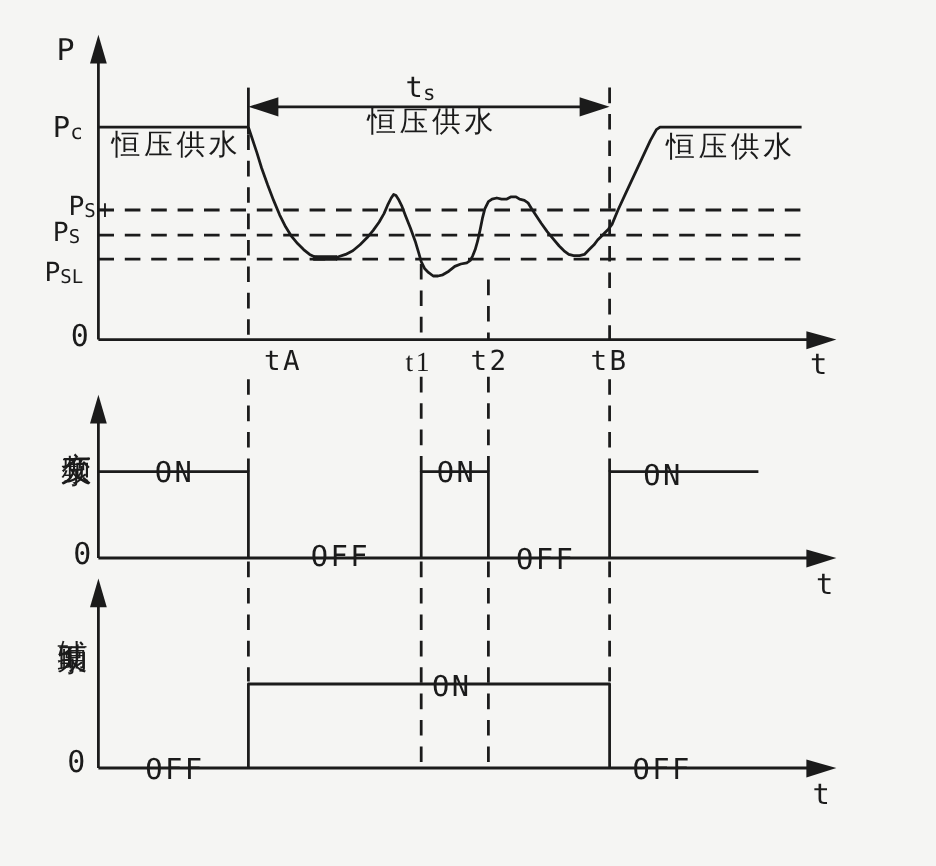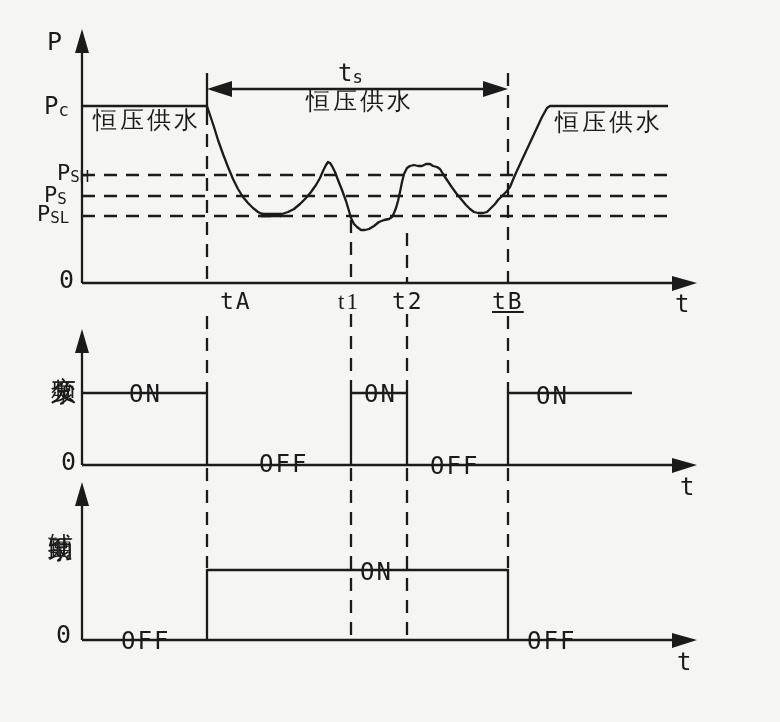--- a/index.html
+++ b/index.html
@@ -56,30 +56,30 @@
     <path class="head" d="M82 482 L75 506 L89 506 Z"></path>
     <path class="stroke" d="M82 640 H676"></path>
     <path class="head" d="M697 640 L672 633 L672 648 Z"></path>
     <path class="stroke" d="M207 640 V570 H508 V640"></path>
   </svg>
 
   <div class="lbl" style="left:47px;top:29px;font-size:25px;">P</div>
   <div class="lbl" style="left:44px;top:94px;font-size:24px;"><span>P</span><span class="sub">c</span></div>
   <div class="lbl" style="left:37px;top:162px;font-size:22px;margin-left:20px;"><span>P</span><span class="sub">SH</span></div>
   <div class="lbl" style="left:44px;top:184px;font-size:22px;"><span>P</span><span class="sub">S</span></div>
-  <div class="lbl" style="left:37px;top:203px;font-size:22px;"><span>P</span><span class="sub">SL</span></div>
+  <div class="lbl" style="left:37px;top:217px;font-size:22px;"><span>P</span><span class="sub">SL</span></div>
   <div class="lbl" style="left:59px;top:267px;font-size:25px;">0</div>
   <div class="lbl cjk" style="left:93px;top:108px;font-size:24px;">恒压供水</div>
   <div class="lbl" style="left:338px;top:61px;font-size:24px;"><span>t</span><span class="sub">s</span></div>
   <div class="lbl cjk" style="left:306px;top:89px;font-size:24px;">恒压供水</div>
   <div class="lbl cjk" style="left:555px;top:110px;font-size:24px;">恒压供水</div>
   <div class="lbl tick" style="left:192px;top:290px;font-size:23px;margin-left:28px;">tA</div>
   <div class="lbl tick" style="left:338px;top:290px;font-size:23px;font-family:Liberation Serif, serif;">t1</div>
   <div class="lbl tick" style="left:392px;top:290px;font-size:23px;">t2</div>
-  <div class="lbl tick" style="left:492px;top:290px;font-size:23px;text-decoration:underline;">tB</div>
+  <div class="lbl tick" style="left:492px;top:290px;font-size:23px;">tB</div>
   <div class="lbl" style="left:675px;top:292px;font-size:24px;">t</div>
 
   <div class="lbl cjk vert" style="left:51px;top:356px;font-size:25px;">变频泵</div>
   <div class="lbl" style="left:61px;top:449px;font-size:25px;">0</div>
   <div class="lbl state" style="left:129px;top:366px;font-size:24px;">ON</div>
   <div class="lbl state" style="left:259px;top:436px;font-size:24px;">OFF</div>
   <div class="lbl state" style="left:364px;top:366px;font-size:24px;">ON</div>
   <div class="lbl state" style="left:430px;top:438px;font-size:24px;">OFF</div>
   <div class="lbl state" style="left:536px;top:368px;font-size:24px;">ON</div>
   <div class="lbl" style="left:680px;top:475px;font-size:24px;">t</div>

